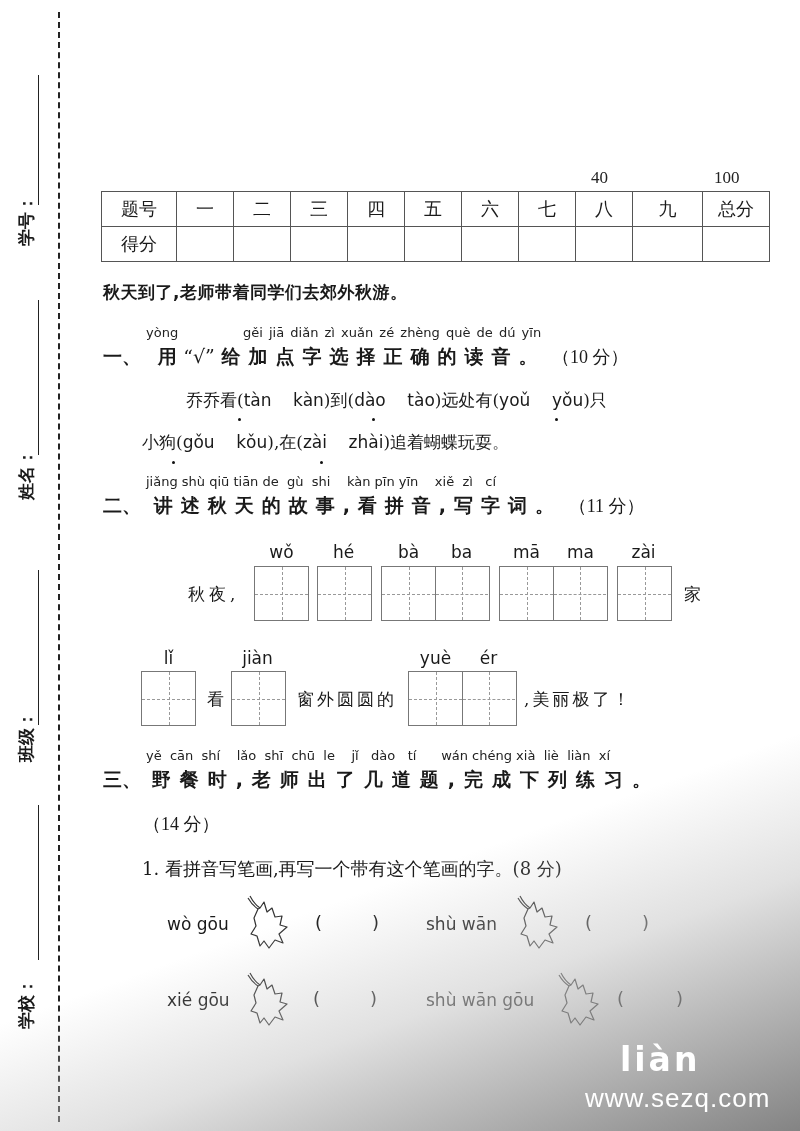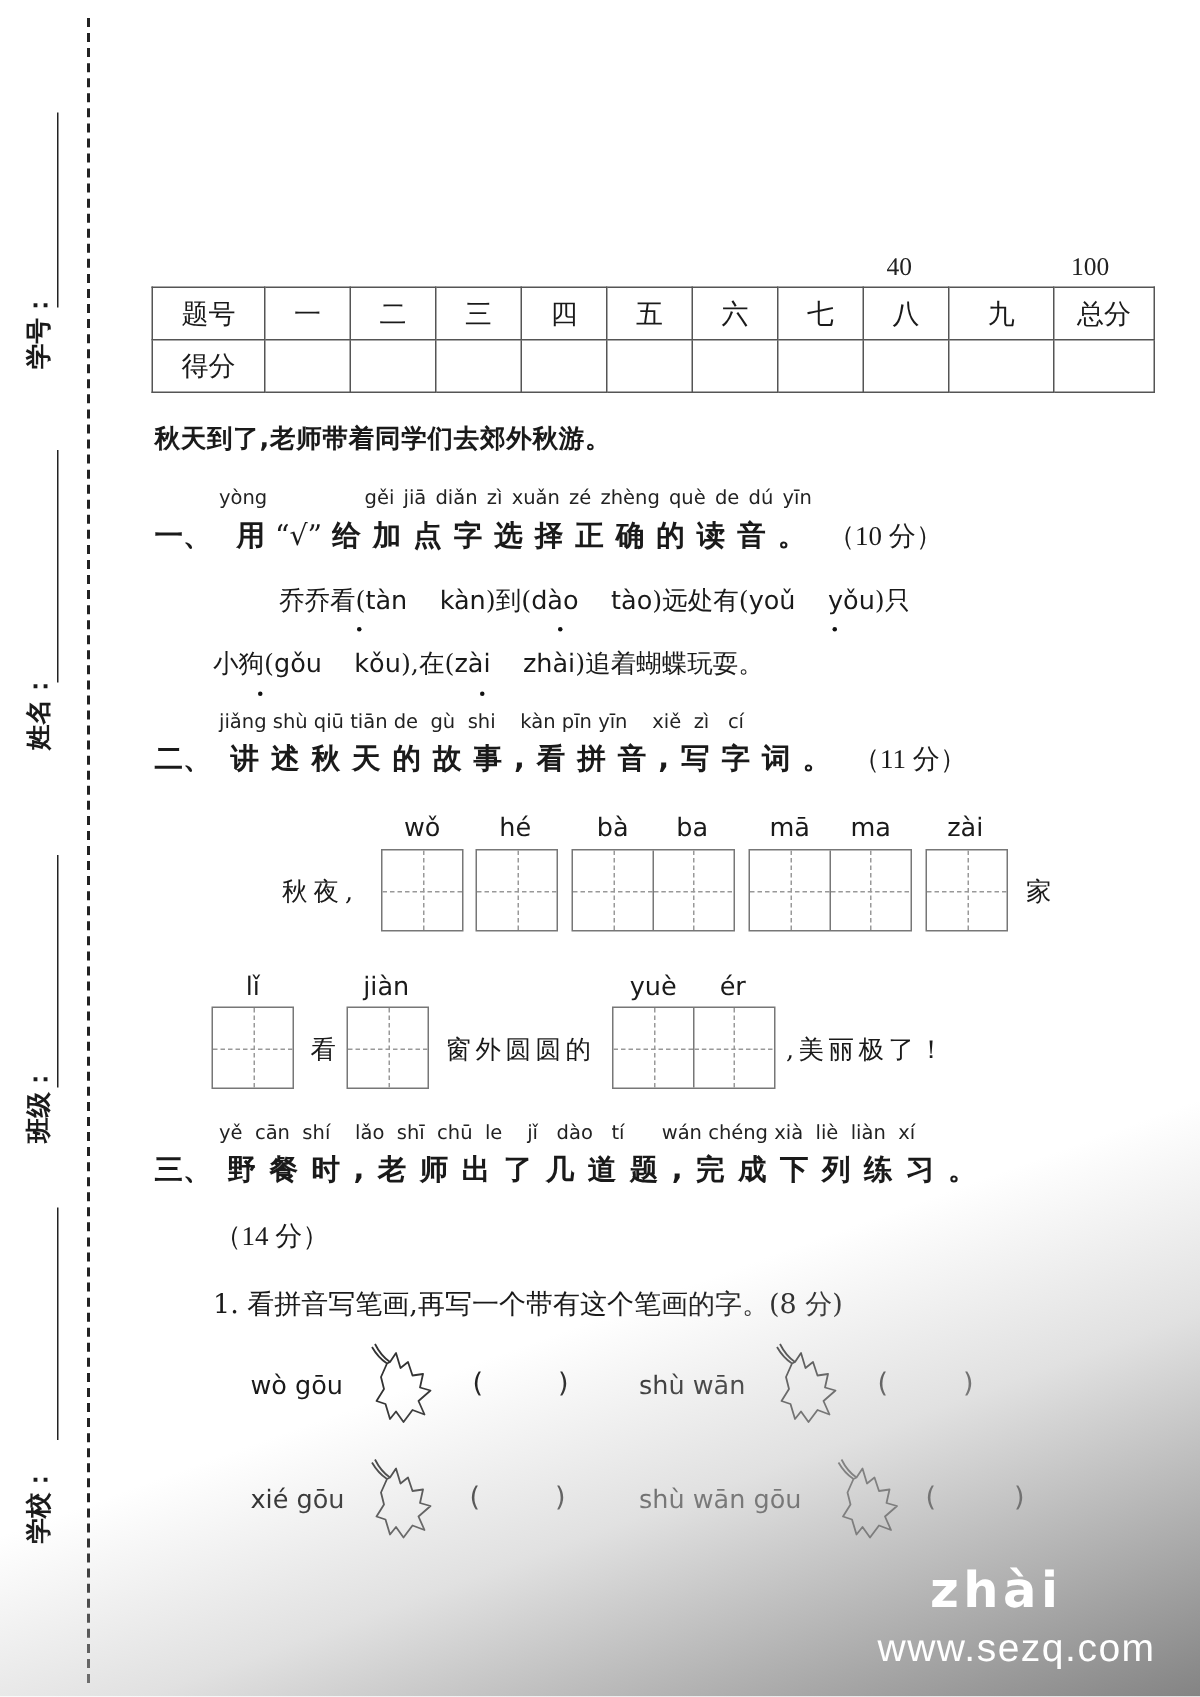--- a/index.html
+++ b/index.html
@@ -217,14 +217,14 @@
 
 <div class="body-text sans" style="left:426px;top:990px;">shù wān gōu</div>
 <svg class="leaf" style="left:553px;top:972px;" viewBox="0 0 48 56">
     <use href="#leafshape"></use>
   </svg>
 <div class="paren" style="left:617px;top:988px;">(</div>
 <div class="abs" style="left:630px;top:986px;width:42px;height:26px;"></div>
 <div class="paren" style="left:676px;top:988px;">)</div>
 
 <div class="watermark"></div>
-<div class="wm-title">zhài</div>
+<div class="wm-title">liàn</div>
 <div class="wm-url">www.sezq.com</div>
 
 </body></html>

